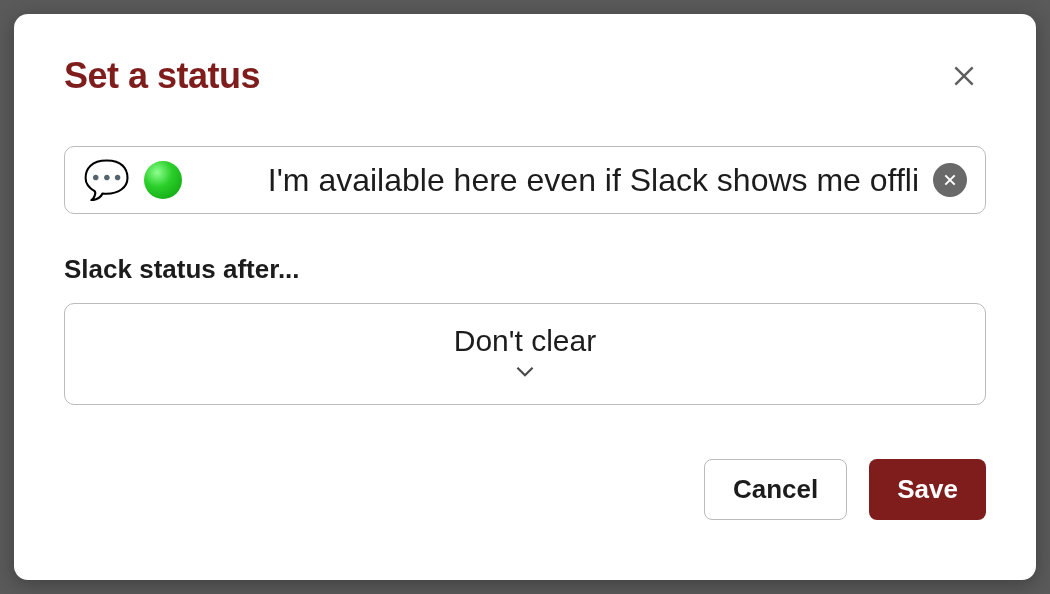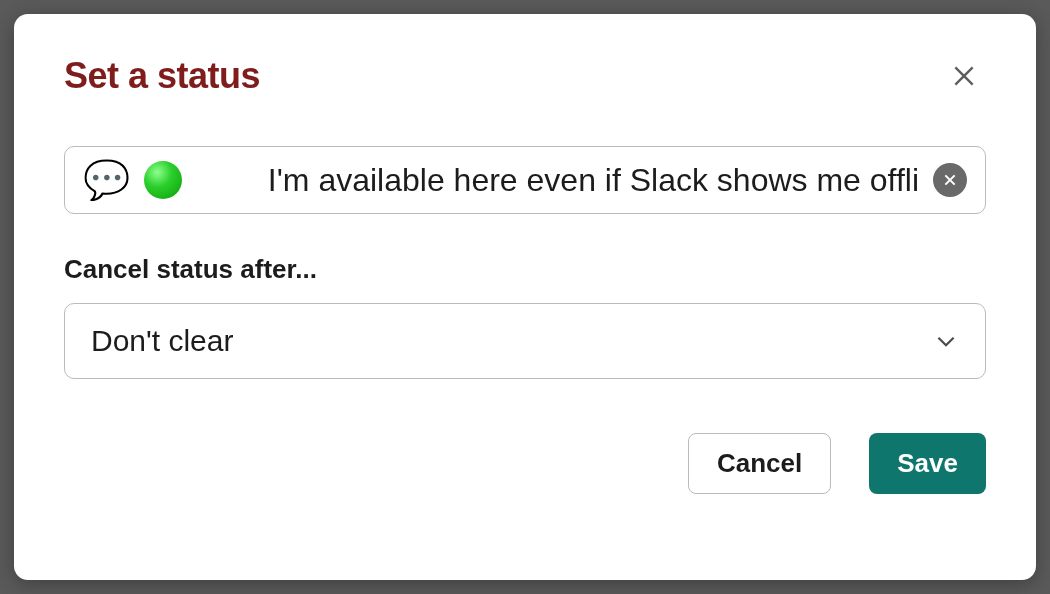--- a/index.html
+++ b/index.html
@@ -110,20 +110,21 @@
     }
     .select-wrap {
       border: 1px solid #bbbbbb;
       border-radius: 10px;
       padding: 20px 26px;
       display: flex;
       justify-content: space-between;
       align-items: center;
       cursor: pointer;
       margin-bottom: 54px;
+      flex-direction: column;
     }
     .select-value {
       font-size: 30px;
       color: #1d1c1d;
     }
     .chevron {
       width: 26px;
       height: 26px;
       stroke: #4a4a4a;
       stroke-width: 2;
@@ -142,23 +143,22 @@
       cursor: pointer;
       border: none;
       font-family: inherit;
     }
     .btn-cancel {
       background: #ffffff;
       color: #1d1c1d;
       border: 1px solid #bbbbbb;
     }
     .btn-save {
-      background: #0f766e;
+      background: #7f1d1d;
       color: #ffffff;
-      margin-left: 16px;
     }
   </style>
 </head>
 <body>
 
 <div class="modal">
   <div class="header">
     <h1 class="title">Set a status</h1>
     <div class="close-btn">
       <svg viewBox="0 0 24 24" fill="none" stroke="currentColor" stroke-width="2.2">
@@ -173,21 +173,21 @@
     <span class="green-circle"></span>
     <input type="text" class="status-text" value="I'm available here even if Slack shows me offli" style="">
     <div class="clear-input-btn">
       <svg viewBox="0 0 24 24" fill="none">
         <line x1="5" y1="5" x2="19" y2="19"></line>
         <line x1="19" y1="5" x2="5" y2="19"></line>
       </svg>
     </div>
   </div>
 
-  <div class="remove-label">Cancel status after...</div>
+  <div class="remove-label">Slack status after...</div>
 
   <div class="select-wrap">
     <span class="select-value">Don't clear</span>
     <svg class="chevron" viewBox="0 0 24 24">
       <polyline points="5 9 12 16 19 9"></polyline>
     </svg>
   </div>
 
   <div class="footer">
     <button class="btn btn-cancel">Cancel</button>

